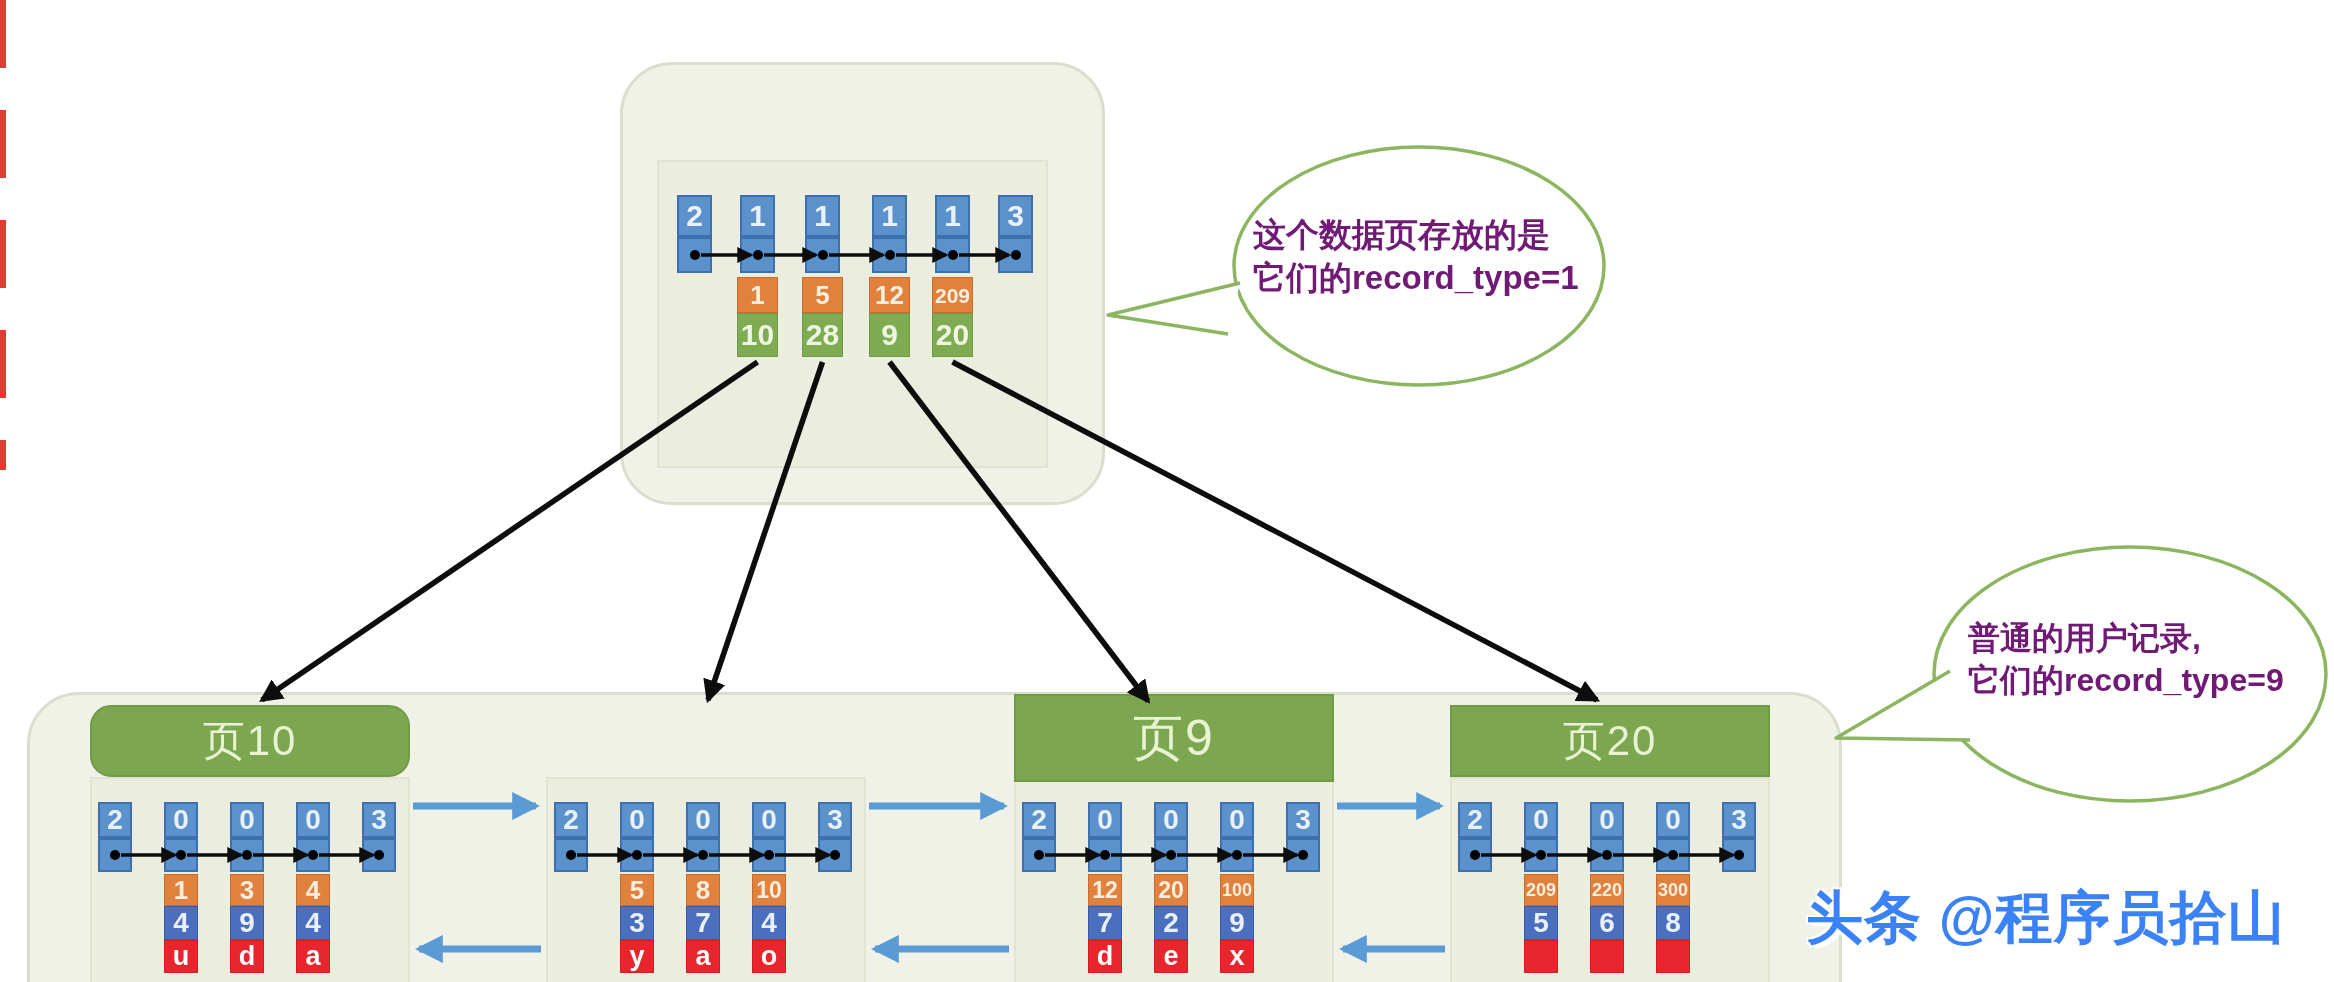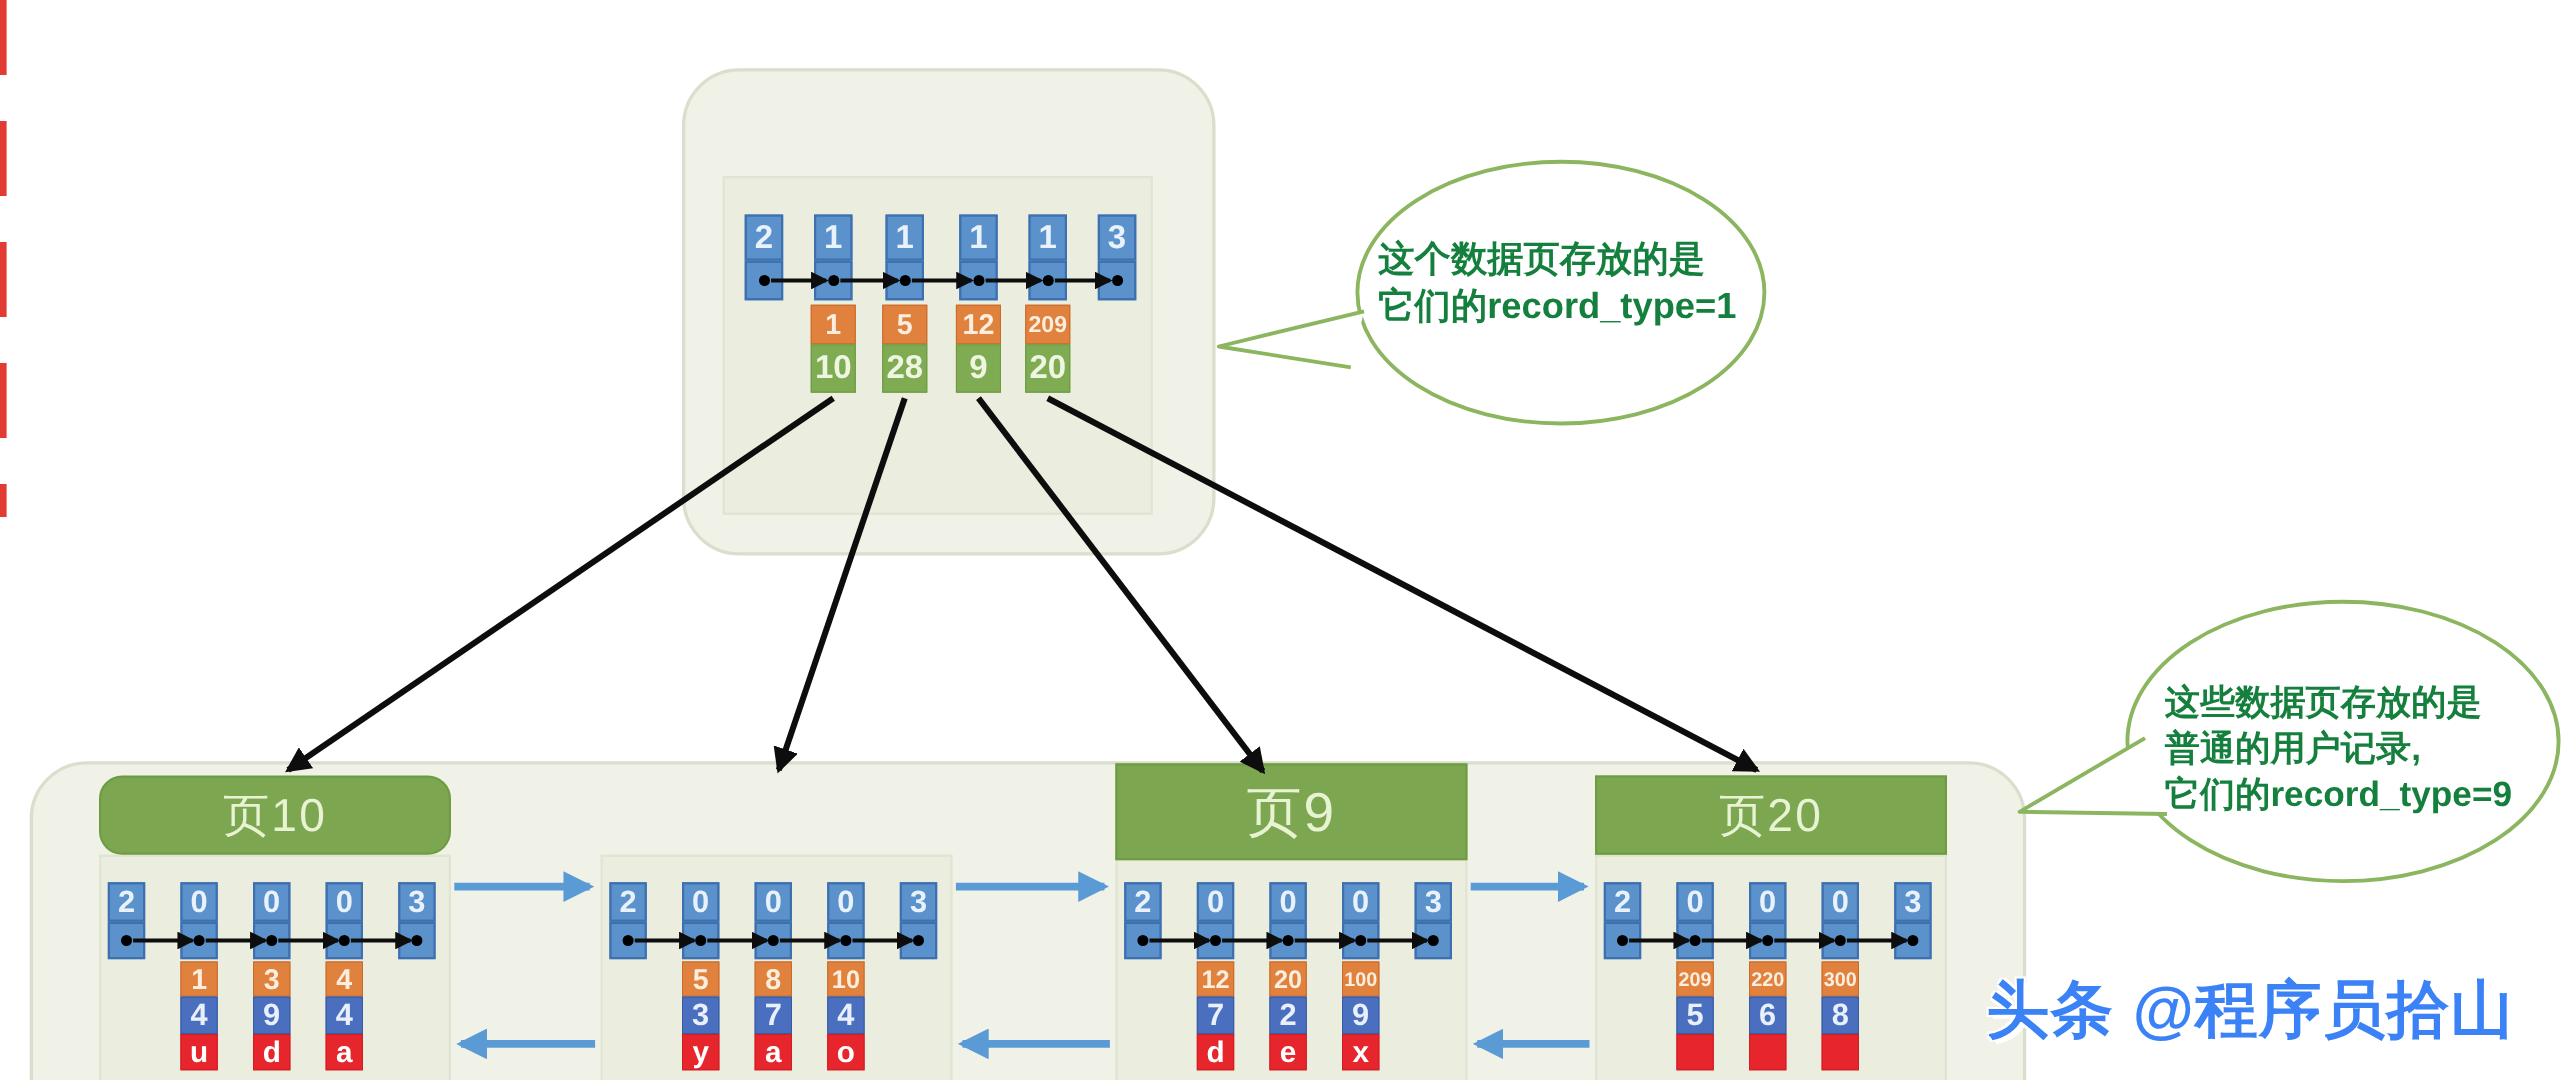--- a/index.html
+++ b/index.html
@@ -25,21 +25,21 @@
     justify-content:center;color:#fff;font-weight:bold;line-height:1;
   }
   .cell.blue{background:var(--record-blue);border:2px solid #3e6fae;color:#e9f2fc;}
   .cell.orange{background:var(--key-orange);border:1px solid #c96d2e;color:#fbeede;}
   .cell.green{background:var(--page-green);border:1px solid #6d9a43;color:#eef6e2;}
   .cell.dkblue{background:var(--value-blue);border:1px solid #3a5ba3;color:#e9f0fc;}
   .cell.red{background:var(--letter-red);border:1px solid #d01f22;color:#ffffff;}
   .dot{width:10px;height:10px;border-radius:50%;background:#000;}
   svg#overlay{position:absolute;inset:0;pointer-events:none;z-index:5;}
   .callout{
-    position:absolute;z-index:6;color:#15803d;font-weight:600;
+    position:absolute;z-index:6;color:#701a75;font-weight:600;
   }
   #callout-1{left:1253px;top:213px;width:340px;font-size:33px;line-height:43px;}
   #callout-2{left:1968px;top:617px;width:350px;font-size:32px;line-height:42px;}
   #watermark{
     position:absolute;left:1806px;top:880px;z-index:7;font-size:57px;font-weight:bold;
     color:#3b82f6;letter-spacing:1px;white-space:nowrap;
     text-shadow:4px 4px 0 #ffffff,-2px -2px 0 #ffffff,2px -2px 0 #ffffff,-2px 2px 0 #ffffff;
   }
   #left-artifact{
     position:absolute;left:0;top:0;width:6px;height:470px;z-index:8;
@@ -130,21 +130,20 @@
       <polygon points="1836,738 1950,671 1970,740" fill="#ffffff"></polygon>
       <path d="M1950,671 L1836,738 L1970,740" fill="none" stroke="#8bb55e" stroke-width="3.5" stroke-linejoin="round"></path>
     </g>
   </svg>
 
   <div class="callout" id="callout-1">
     <div>这个数据页存放的是</div>
     <div>它们的record_type=1</div>
   </div>
   <div class="callout" id="callout-2">
-    <div>这些数据页存放的是</div>
     <div>普通的用户记录,</div>
     <div>它们的record_type=9</div>
   </div>
 
   <div id="watermark">头条 @程序员拾山</div>
 <div class="cell blue" style="left: 677px; top: 195px; width: 35px; height: 42px; font-size: 30px;">2</div>
     <div class="cell blue" style="left: 677px; top: 237px; width: 35px; height: 36px; font-size: 10px;">
       <span class="dot"></span>
     </div>
     <div class="cell blue" style="left: 740px; top: 195px; width: 35px; height: 42px; font-size: 30px;">1</div>

